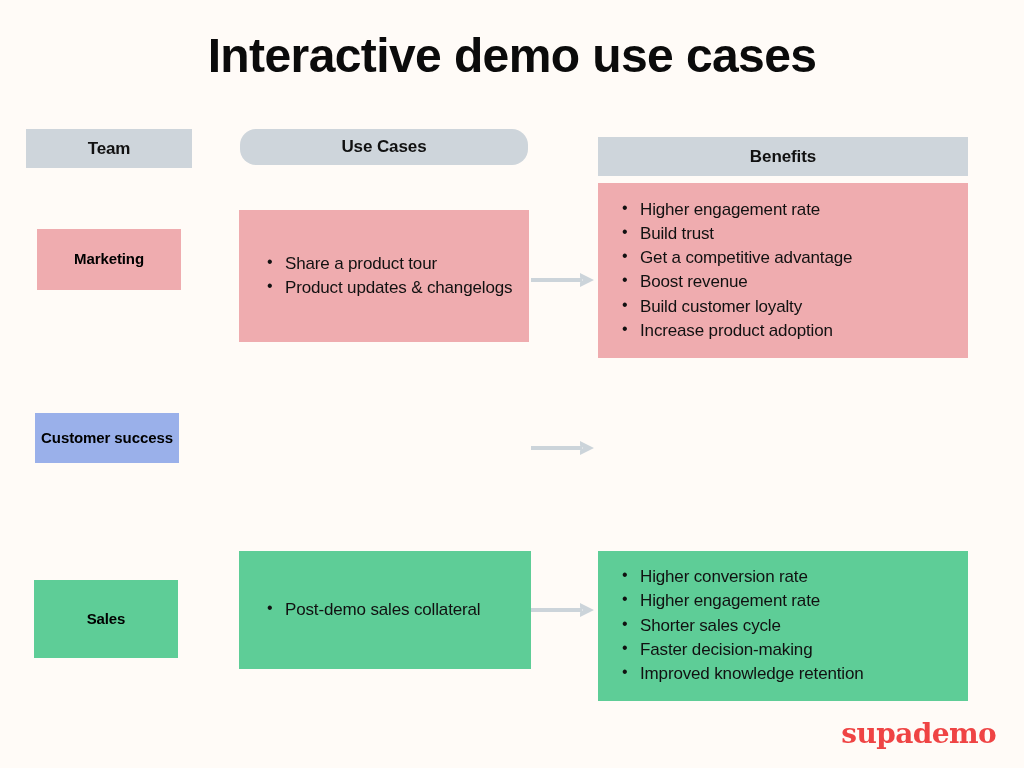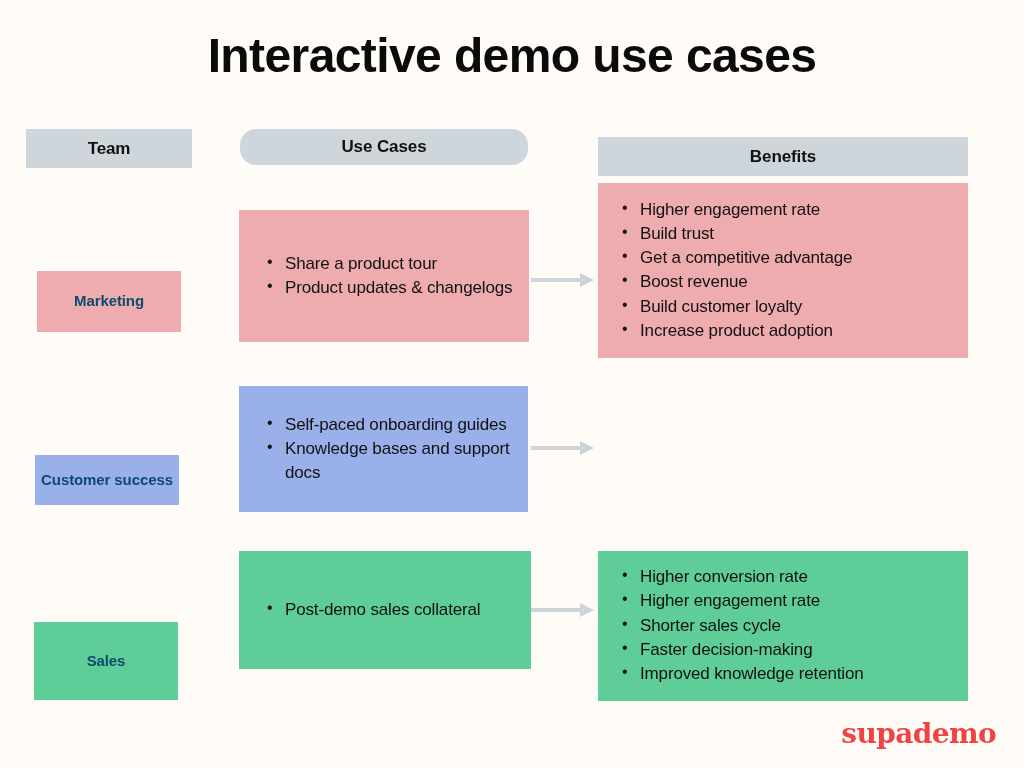--- a/index.html
+++ b/index.html
@@ -55,24 +55,23 @@
 
   
   .team-chip {
     position: absolute;
     display: flex;
     align-items: center;
     justify-content: center;
     text-align: center;
     font-size: 15px;
     font-weight: 700;
-    color: #0c4a6e;
+    color: #000000;
     line-height: 1.35;
     letter-spacing: -0.1px;
-    margin-top: 42px;
   }
   #team-marketing { left: 37px; top: 46px;  width: 144px; height: 61px; }
   #team-customer  { left: 35px; top: 29px;  width: 144px; height: 50px; }
   #team-sales     { left: 34px; top: 31px;  width: 144px; height: 78px; }
 
   
   .usecase-panel {
     position: absolute;
     left: 239px;
   }
@@ -190,26 +189,20 @@
     </ul>
   </div>
 </div>
 
 <div id="row-customer" class="row">
 
   <div id="team-customer" class="team-chip fill-blue">
     <span>Customer success</span>
   </div>
 
-  <div id="usecase-customer" class="usecase-panel fill-blue">
-    <ul class="bullets">
-      <li>Self-paced onboarding guides</li>
-      <li>Knowledge bases and support docs</li>
-    </ul>
-  </div>
 
 </div>
 
 <div id="row-sales" class="row">
 
   <div id="team-sales" class="team-chip fill-green">
     <span>Sales</span>
   </div>
 
   <div id="usecase-sales" class="usecase-panel fill-green">

